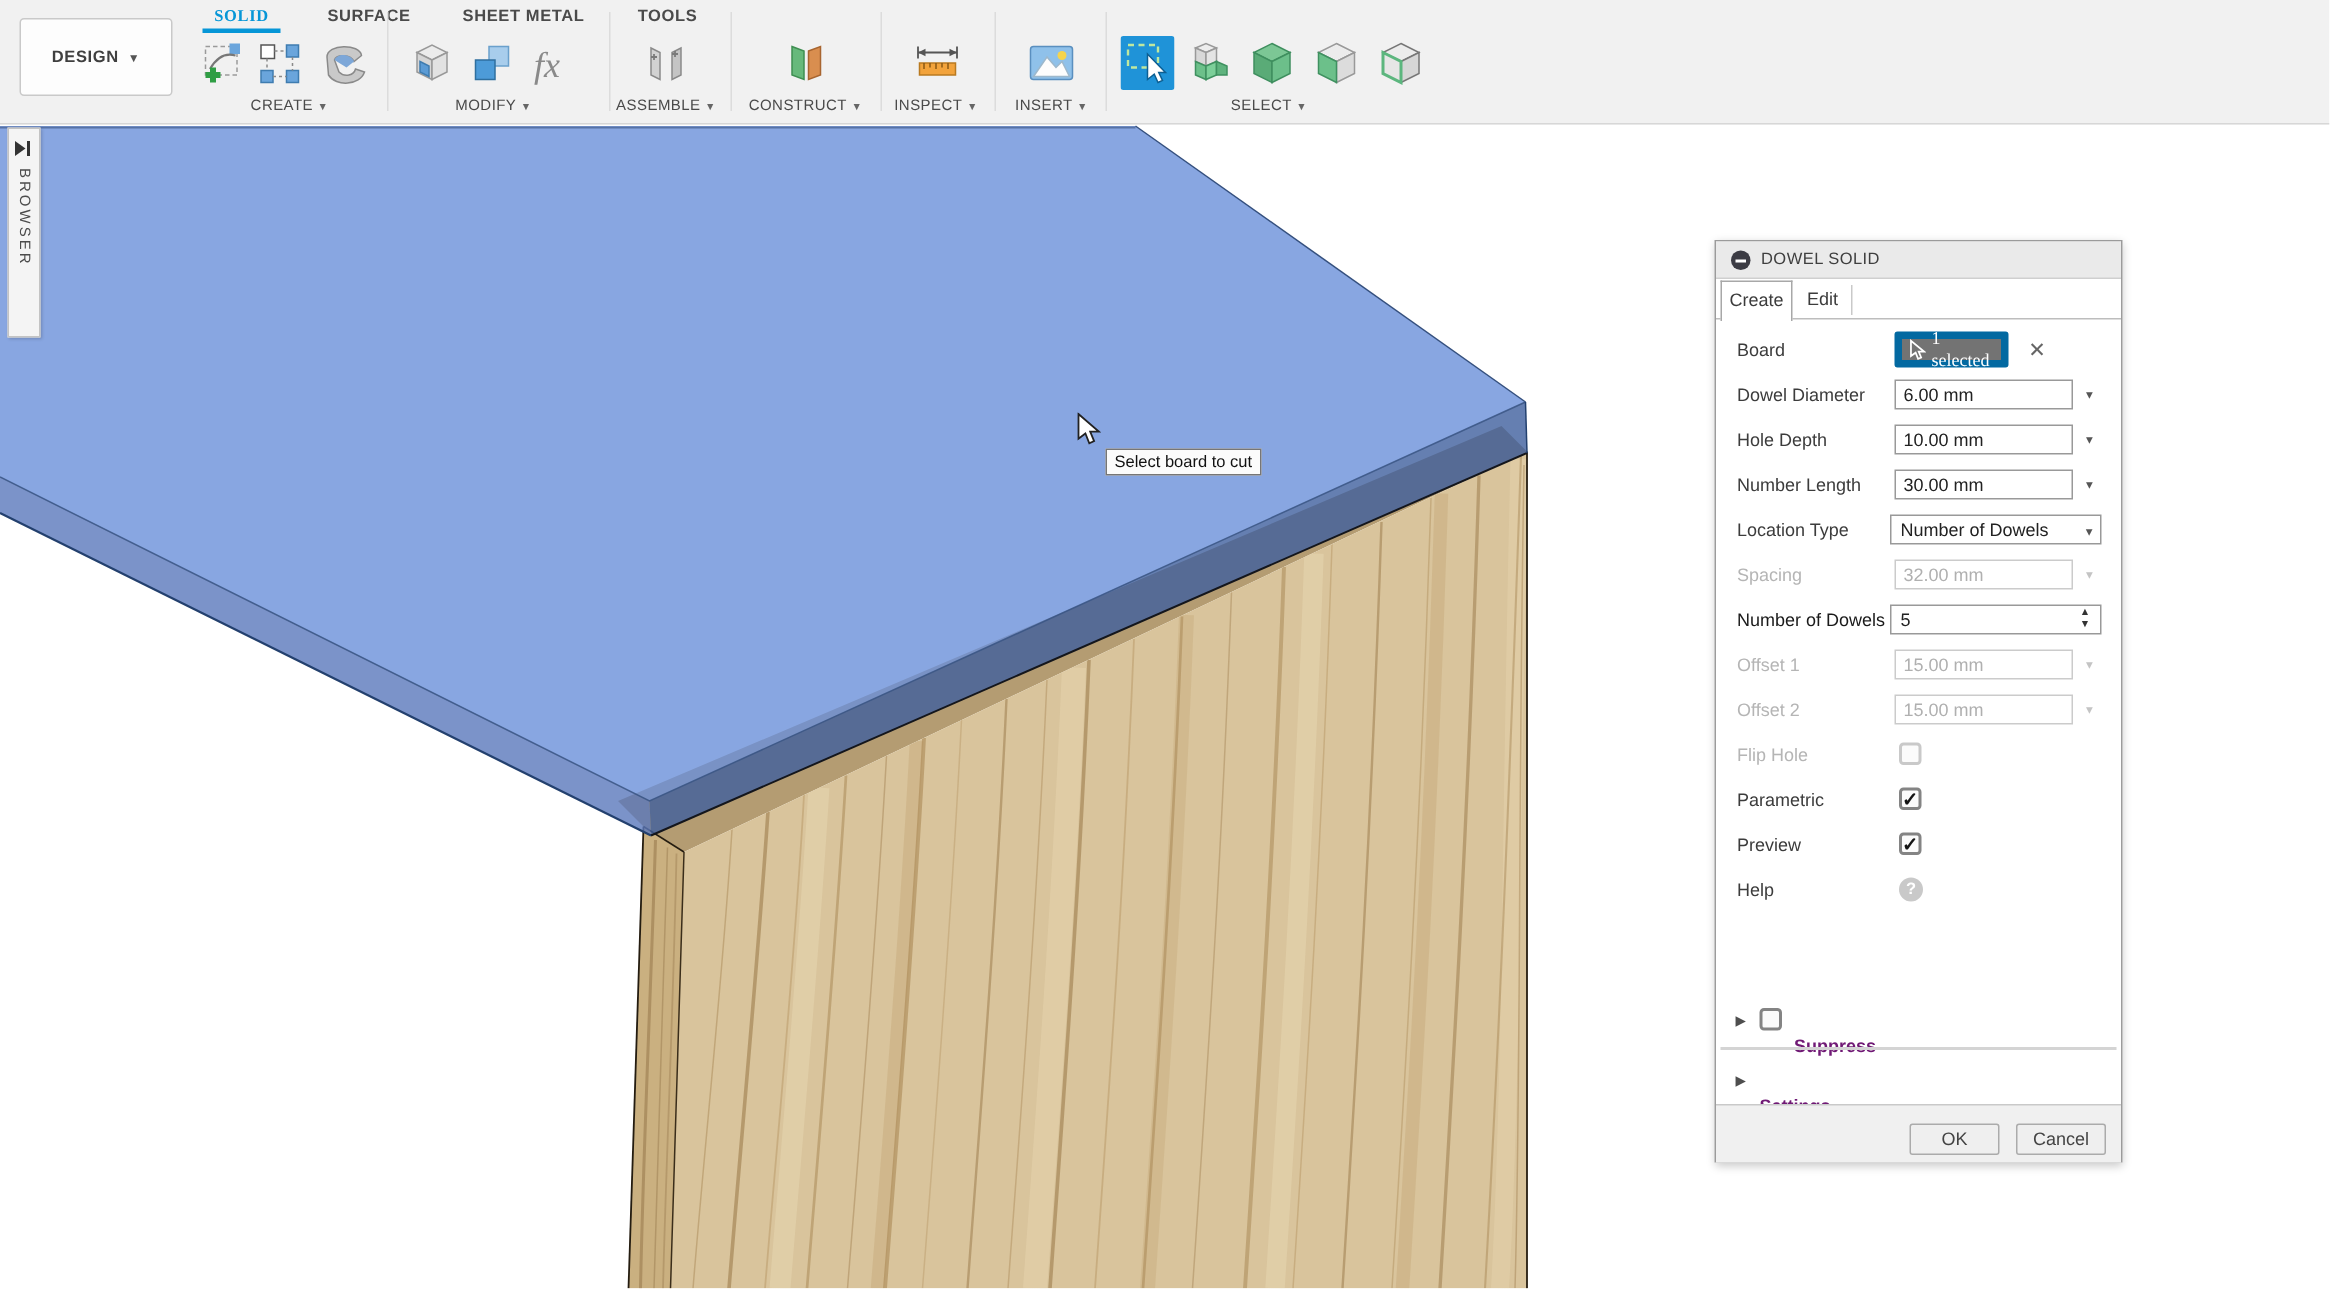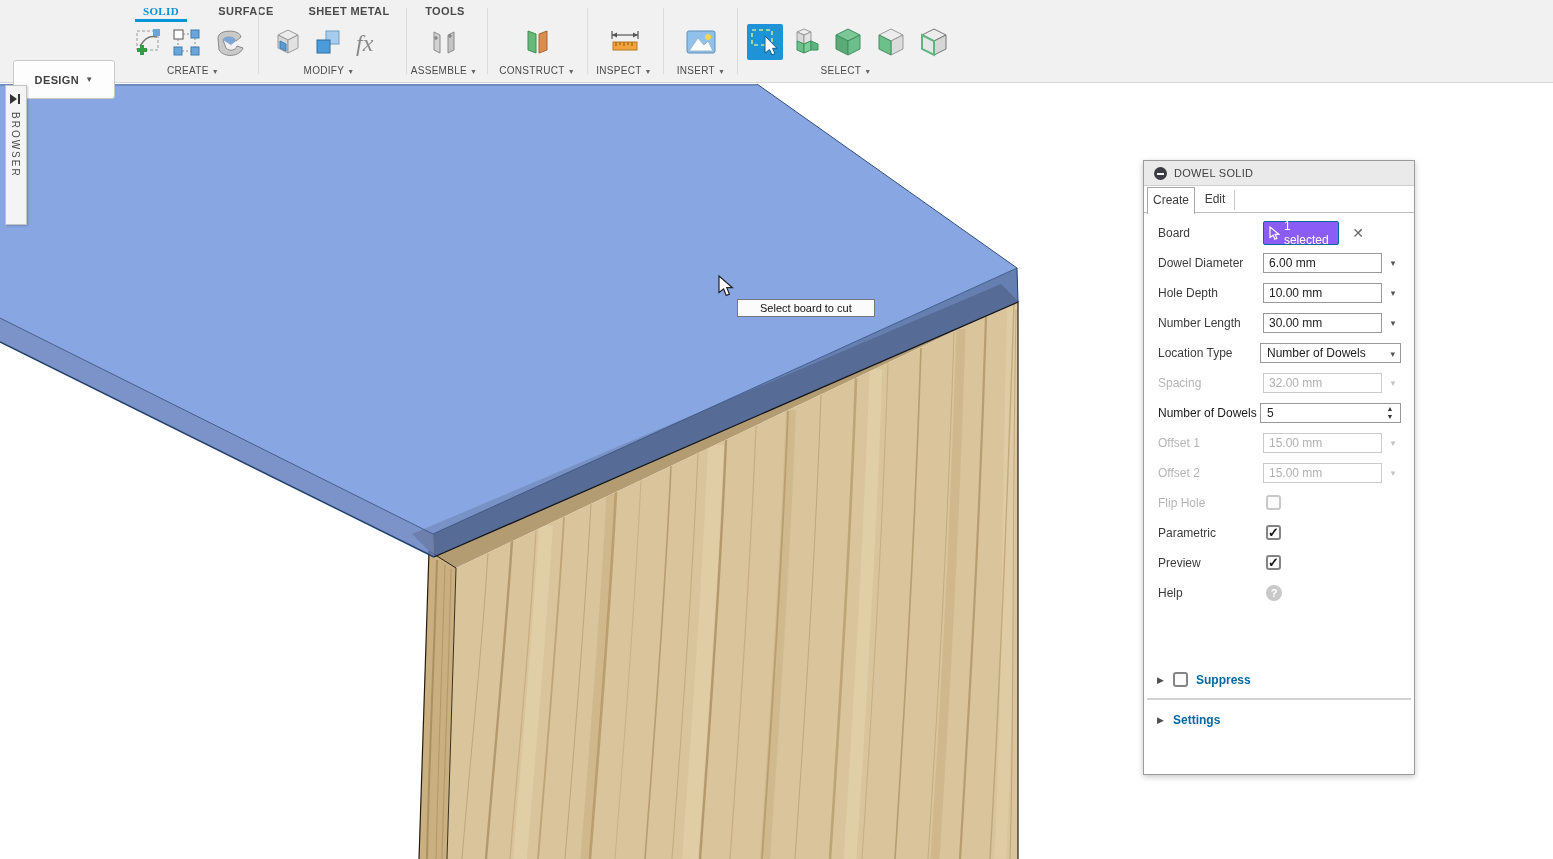--- a/index.html
+++ b/index.html
@@ -6,24 +6,24 @@
   html,body { width:1553px; height:859px; overflow:hidden; background:#fff;
               font-family:"Liberation Sans", sans-serif; }
   .app { position:relative; width:1553px; height:859px; background:#fff; }
 
   
   .canvas3d { position:absolute; left:0; top:0; width:1553px; height:859px; }
 
   
   .toolbar { position:absolute; left:0; top:0; width:1553px; height:83px;
              background:#f1f1f1; border-bottom:1px solid #d7d7d7; }
-  .design-btn { position:absolute; left:13px; top:12px; width:102px; height:39px;
+  .design-btn { position:absolute; left:13px; top:12px; width:102px; height:52px;
                 background:#fdfdfd; border:1px solid #c9c9c9; border-radius:3px;
                 display:flex; align-items:center; justify-content:center;
-                font-size:11px; font-weight:bold; color:#3f3f3f; letter-spacing:.4px;margin-top:48px; }
+                font-size:11px; font-weight:bold; color:#3f3f3f; letter-spacing:.4px; }
   .design-btn .caret { font-size:8px; margin-left:6px; color:#555; }
   .tb-tab { position:absolute; top:0; height:22px; line-height:22px; text-align:center;
             font-size:11px; font-weight:bold; color:#4a4a4a; letter-spacing:.4px; cursor:default; }
   .tb-tab.active { color:#0696d7; }
   .tb-underline { position:absolute; top:19px; height:3px; background:#0696d7; }
   .tb-sep { position:absolute; top:8px; height:66px; width:1px; background:#dcdcdc; }
   .tb-group-label { position:absolute; top:64px; height:14px; line-height:14px;
                     font-size:10px; color:#4a4a4a; text-align:center; letter-spacing:.3px; }
   .tb-group-label .caret { font-size:7px; color:#666; margin-left:3px; }
   .tb-icon { position:absolute; top:26px; width:32px; height:32px; }
@@ -36,21 +36,21 @@
   .browser-arrow .tri { position:absolute; left:0; top:0; width:0; height:0;
       border-top:5px solid transparent; border-bottom:5px solid transparent; border-left:7px solid #333; }
   .browser-arrow .bar { position:absolute; left:8px; top:0; width:2px; height:10px; background:#333; }
   .browser-label { position:absolute; left:4px; top:26px; writing-mode:vertical-rl;
                    font-size:10px; color:#4c4c4c; letter-spacing:2px; }
 
   
   .scene-cursor { position:absolute; left:718px; top:275px; width:16px; height:22px; }
   .tooltip { position:absolute; left:737px; top:299px; height:18px; line-height:16px;
              background:#fbfbfb; border:1px solid #767676; color:#111;
-             font-size:11px; padding:0 22px; white-space:nowrap; }
+             font-size:11px; padding:0 5px; white-space:nowrap; }
 
   
   .dialog { position:absolute; left:1143px; top:160px; width:272px; height:615px;
             background:#fff; border:1px solid #9b9b9b; box-shadow:0 2px 6px rgba(0,0,0,.22);
             font-size:12px; color:#3c3c3c; }
   .dlg-header { position:absolute; left:0; top:0; right:0; height:25px; background:#eaeaea;
                 border-bottom:1px solid #cfcfcf; }
   .dlg-grip { position:absolute; left:10px; top:6px; width:13px; height:13px; border-radius:50%;
               background:#3c3c44; }
   .dlg-grip .dash { position:absolute; left:3px; top:5.5px; width:7px; height:2px; background:#fff; }
@@ -66,21 +66,21 @@
   .dlg-tab-sep { position:absolute; left:90px; top:4px; width:1px; height:20px; background:#c9c9c9; }
 
   .dlg-rows { position:absolute; left:0; top:57px; right:0; }
   .dlg-row { position:relative; height:30px; }
   .dlg-label { position:absolute; left:14px; top:0; width:102px; height:30px; line-height:30px;
                white-space:nowrap; color:#3c3c3c; }
   .dlg-row.disabled .dlg-label { color:#b5b5b5; }
 
   .sel-btn { position:absolute; left:119px; top:3px; height:24px; display:flex; align-items:center;
              border-radius:2px; font-size:12px; }
-  .sel-btn.blue { width:76px; background:#8b5cf6; color:#fff; border:1px solid #0369a1; }
+  .sel-btn.blue { width:76px; background:#737373; color:#fff; border:5px solid #0369a1;font-family:Liberation Serif, serif; }
   .sel-btn.white { width:54px; background:#fff; color:#222; border:1px solid #9a9a9a; }
   .sel-btn svg { margin:0 4px 0 5px; }
   .x-btn { position:absolute; left:206px; top:4px; width:16px; height:22px; line-height:22px;
            color:#666; font-size:14px; text-align:center; cursor:default; }
 
   .input-box { position:absolute; left:119px; top:5px; width:119px; height:20px;
                border:1px solid #999; background:#fff; line-height:18px; padding-left:5px;
                color:#222; overflow:hidden; }
   .dlg-row.disabled .input-box { border-color:#cbcbcb; color:#b0b0b0; }
   .arrow-out { position:absolute; left:242px; top:5px; width:14px; height:20px; line-height:20px;
@@ -102,21 +102,21 @@
               font-size:13px; font-weight:bold; color:#141414; line-height:12px; text-align:center; }
   .dlg-row.disabled .checkbox { border-color:#c9c9c9; }
   .help-circle { position:absolute; left:122px; top:7px; width:16px; height:16px; border-radius:50%;
                  background:#c9c9c9; color:#fff; font-size:11px; font-weight:bold;
                  text-align:center; line-height:16px; }
 
   .tree-row { position:absolute; left:0; right:0; height:30px; }
   .tree-arrow { position:absolute; left:13px; top:9px; font-size:9px; color:#4e4e4e; }
   .tree-check { position:absolute; left:29px; top:6px; width:15px; height:15px;
                 border:2px solid #848484; border-radius:3px; background:#fbfbfb; }
-  .tree-label { position:absolute; top:0; height:30px; line-height:28px; font-weight:bold; color:#0369a1; }
+  .tree-label { position:absolute; top:17px; height:30px; line-height:28px; font-weight:bold; color:#701a75; }
   .dlg-divider { position:absolute; left:3px; right:3px; height:2px; background:#d4d4d4; }
 
   .dlg-footer { position:absolute; left:0; right:0; top:575px; height:39px; background:#f0f0f0;
                 border-top:1px solid #c9c9c9; }
   .dlg-btn { position:absolute; top:12px; width:60px; height:21px; background:#efefef;
              border:1px solid #ababab; border-radius:2px; font-size:12px; color:#444;
              text-align:center; line-height:19px; }
   .dlg-btn.ok { left:129px; }
   .dlg-btn.cancel { left:200px; }
 </style>
@@ -437,15 +437,19 @@
       <span class="tree-check"></span>
       <span class="tree-label" style="left:52px;">Suppress</span>
     </div>
     <div class="dlg-divider" style="top:537px;"></div>
 
     <div class="tree-row" style="top:545px;">
       <span class="tree-arrow">▶</span>
       <span class="tree-label" style="left:29px;">Settings</span>
     </div>
 
+    <div class="dlg-footer">
+      <div class="dlg-btn ok">OK</div>
+      <div class="dlg-btn cancel">Cancel</div>
+    </div>
   </div>
 
 </div>
 
 </body></html>

